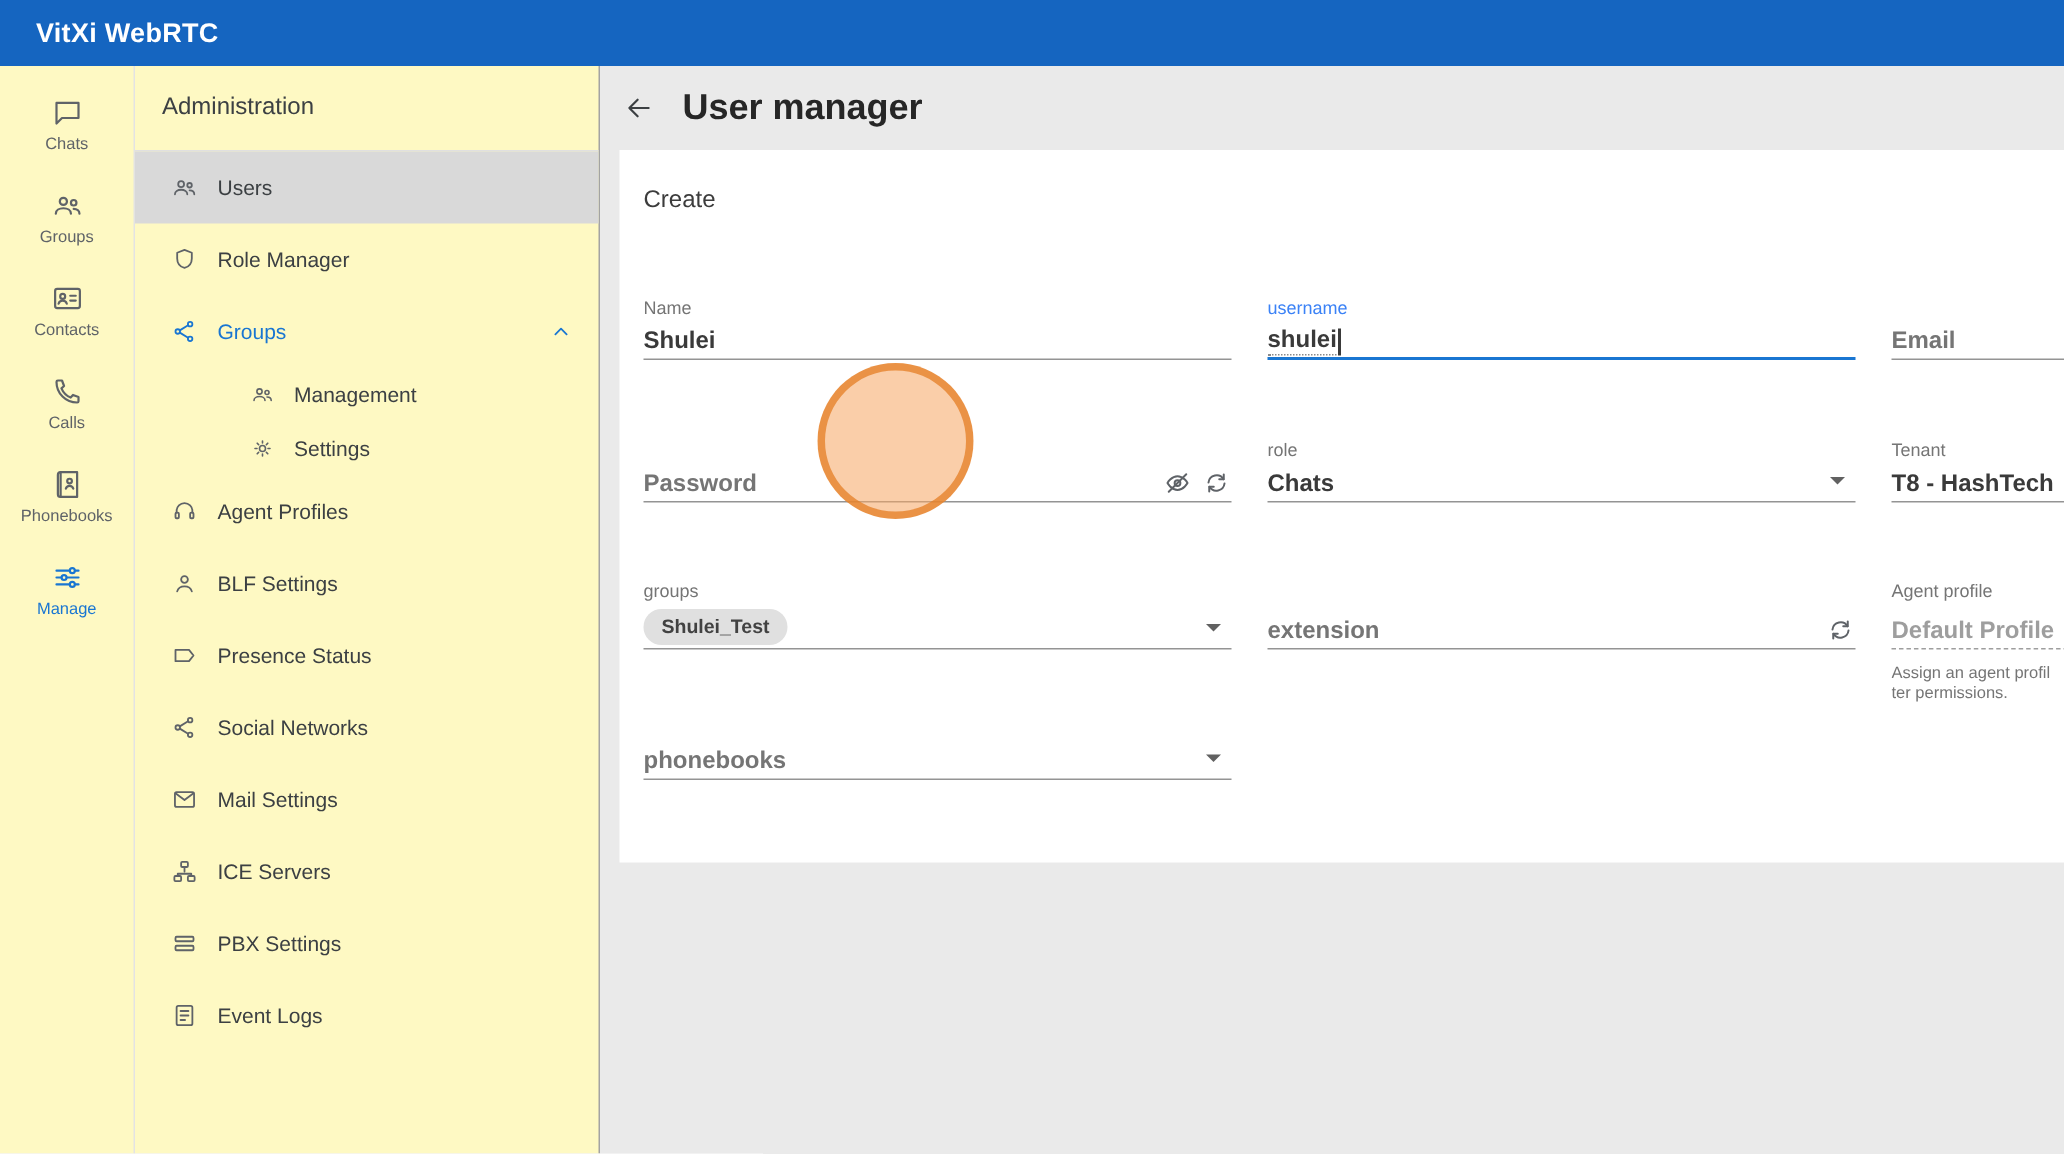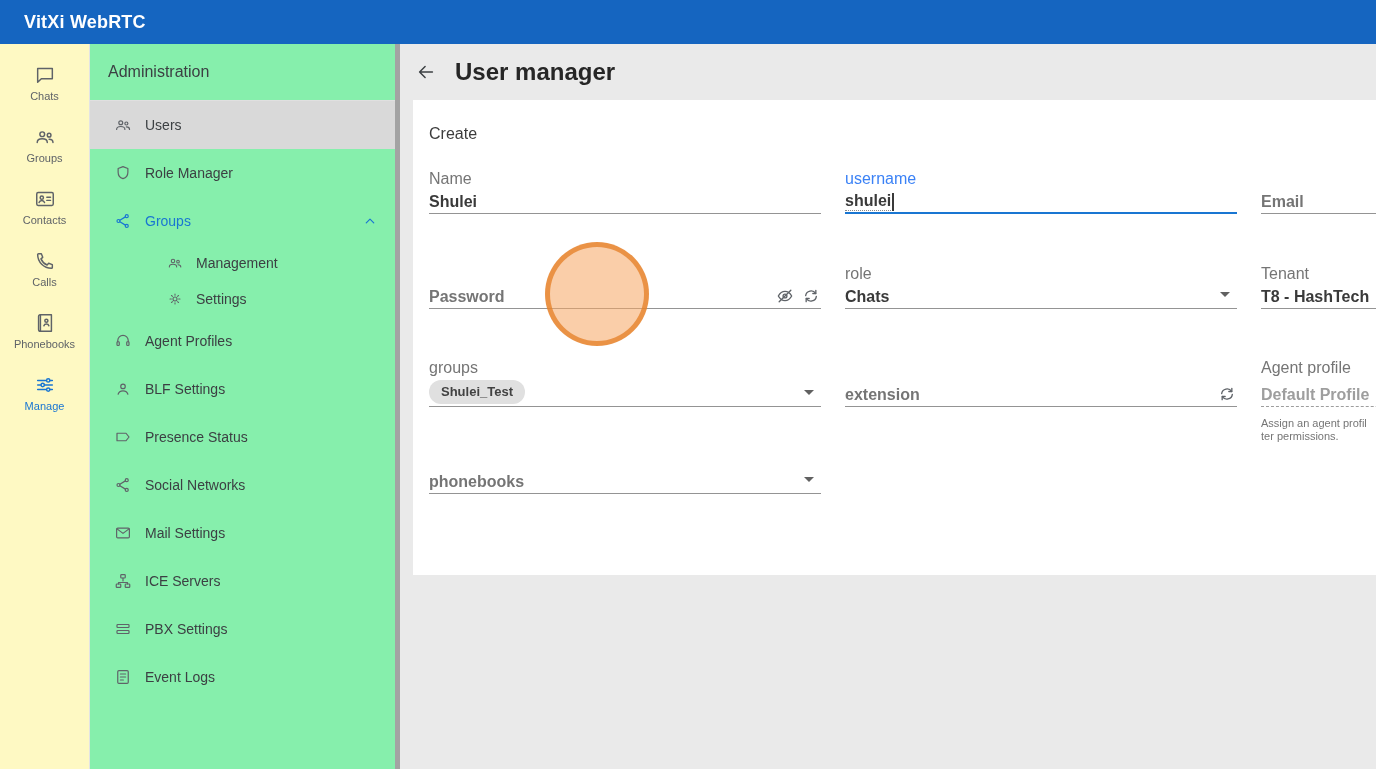--- a/index.html
+++ b/index.html
@@ -13,21 +13,21 @@
   
   .rail { position:absolute; left:0; top:44px; width:90px; bottom:0; background:#fef9c3; border-right:1px solid #e3e3e3; z-index:10; padding-top:8px; }
   .rail-item { height:62px; display:flex; flex-direction:column; align-items:center; justify-content:flex-start; padding-top:12px; cursor:pointer; color:#5f6368; }
   .rail-item .lbl { font-size:11px; margin-top:4px; color:#5f6368; }
   .rail-item.active, .rail-item.active .lbl { color:#1976d2; }
   .rail-item.active svg { stroke:#1976d2; }
   .ic { width:22px; height:22px; stroke:#5f6368; fill:none; stroke-width:1.6; stroke-linecap:round; stroke-linejoin:round; }
   .ic16 { width:18px; height:18px; }
 
   
-  .sidebar { position:absolute; left:90px; top:44px; width:310px; bottom:0; background:#86efac; border-right:5px solid #a3a3a3; z-index:9; }
+  .sidebar { position:absolute; left:90px; top:44px; width:310px; bottom:0; background:#fef9c3; border-right:1px solid #a3a3a3; z-index:9; }
   .sidebar-header { height:57px; display:flex; align-items:center; padding-left:18px; border-bottom:1px solid #e0e0e0; }
   .sidebar-title { font-size:16px; color:#3c4043; }
   .menu { margin-top:0; }
   .menu-item { height:48px; display:flex; align-items:center; padding:0 16px 0 24px; cursor:pointer; }
   .menu-item .mi-icon { width:18px; height:18px; margin-right:13px; flex:none; }
   .menu-item .mi-label { font-size:14px; color:#3c4043; }
   .menu-item.selected { background:#d9d9d9; }
   .menu-item.accent .mi-label { color:#1976d2; }
   .menu-item.accent svg { stroke:#1976d2; }
   .menu-item.sub { height:36px; padding-left:77px; }
@@ -38,21 +38,21 @@
   .main { position:absolute; left:400px; top:44px; right:0; bottom:0; background:#eaeaea; overflow:hidden; }
   .main-header { height:56px; display:flex; align-items:center; }
   .back-btn { width:40px; height:40px; margin-left:6px; display:flex; align-items:center; justify-content:center; cursor:pointer; border-radius:50%; }
   .page-title { font-size:24px; font-weight:600; color:#262626; margin-left:9px; }
 
   .card { position:absolute; left:13px; top:56px; width:1650px; height:475px; background:#ffffff; }
   .section-title { position:absolute; left:16px; top:25px; font-size:16px; color:#3c3c3c; }
 
   
   .field { position:absolute; width:392px; }
-  .flabel { font-size:16px; color:#757575; height:16px; line-height:14px; }
+  .flabel { font-size:12px; color:#757575; height:16px; line-height:14px;margin-top:26px; }
   .flabel.accent { color:#3b82f6; }
   .frow { height:26px; display:flex; align-items:flex-end; border-bottom:1px solid #949494; padding-bottom:2px; cursor:text;font-weight:bold; }
   .frow.focus { border-bottom:2px solid #1976d2; padding-bottom:1px; }
   .frow.dashed { border-bottom:1px dashed #9e9e9e; }
   .fvalue { font-size:16px; color:#3a3a3a; }
   .fvalue.spell { border-bottom:1px dotted #8a8a8a; }
   .placeholder { font-size:16px; color:#757575; }
   .disabled-val { font-size:16px; color:#9e9e9e; }
   .caret { display:inline-block; width:1.5px; height:18px; background:#3a3a3a; margin-left:1px; vertical-align:middle; }
   .chip { background:#e0e0e0; color:#424242; font-size:13px; height:24px; line-height:24px; padding:0 12px; border-radius:12px; }

